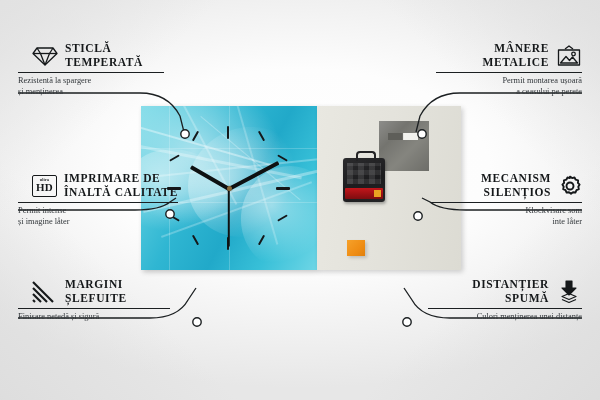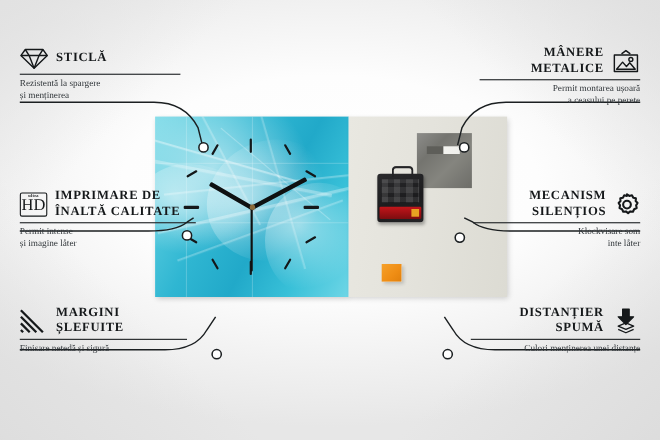--- a/index.html
+++ b/index.html
@@ -101,35 +101,35 @@
   }
 
   
   .callout{position:absolute;}
   .co-title{
     font-size:11.5px;font-weight:700;letter-spacing:.6px;color:#15181a;
     line-height:13.5px;text-transform:uppercase;white-space:nowrap;
   }
   .co-rule{height:1px;background:#1b1f21;margin:3px 0 3px;}
   .co-sub{font-size:8.4px;color:#31363a;line-height:10.6px;white-space:nowrap;}
-  .co-head{display:flex;align-items:center;gap:7px;}
+  .co-head{display:flex;align-items:center;gap:7px;margin-left:14px;}
   .co-left .co-head{justify-content:flex-start;}
   .co-left .co-title{text-align:left;}
   .co-left .co-sub{text-align:left;}
   .co-right .co-head{justify-content:flex-end;}
   .co-right .co-title{text-align:right;}
   .co-right .co-sub{text-align:right;}
   .ico{flex:0 0 auto;display:block;}
 
   .hdbox{
     width:23px;height:20px;border:1.4px solid #15181a;border-radius:2px;
     display:flex;flex-direction:column;align-items:center;justify-content:center;line-height:1;
   }
   .hd-ultra{font-size:4px;font-weight:700;letter-spacing:.2px;color:#15181a;}
-  .hd-txt{font-size:15px;font-weight:400;color:#15181a;letter-spacing:.2px;}
+  .hd-txt{font-size:11px;font-weight:700;color:#15181a;letter-spacing:.2px;}
 
   #lines{position:absolute;left:0;top:0;width:600px;height:400px;pointer-events:none;}
 </style>
 </head>
 <body>
 
 <div id="stage">
 
   <div id="product">
 
@@ -210,20 +210,21 @@
       <svg class="ico" width="26" height="22" viewBox="0 0 26 22">
         <g fill="none" stroke="#15181a" stroke-width="1.3" stroke-linejoin="round">
           <path d="M5,3 H21 L25,8.5 L13,20 L1,8.5 Z"></path>
           <path d="M1,8.5 H25"></path>
             <path d="M5,3 L8.5,8.5 L13,20"></path>
             <path d="M21,3 L17.5,8.5 L13,20"></path>
         </g>
       </svg>
       <div>
         <div class="co-title">STICLĂ</div>
+        <div class="co-title">TEMPERATĂ</div>
       </div>
     </div>
     <div class="co-rule"></div>
     <div class="co-sub">Rezistentă la spargere</div>
     <div class="co-sub">și menținerea</div>
   </div>
 
   <div class="callout co-left" style="left:18px;top:172px;width:160px;">
     <div class="co-head">
       <div class="hdbox ico">

